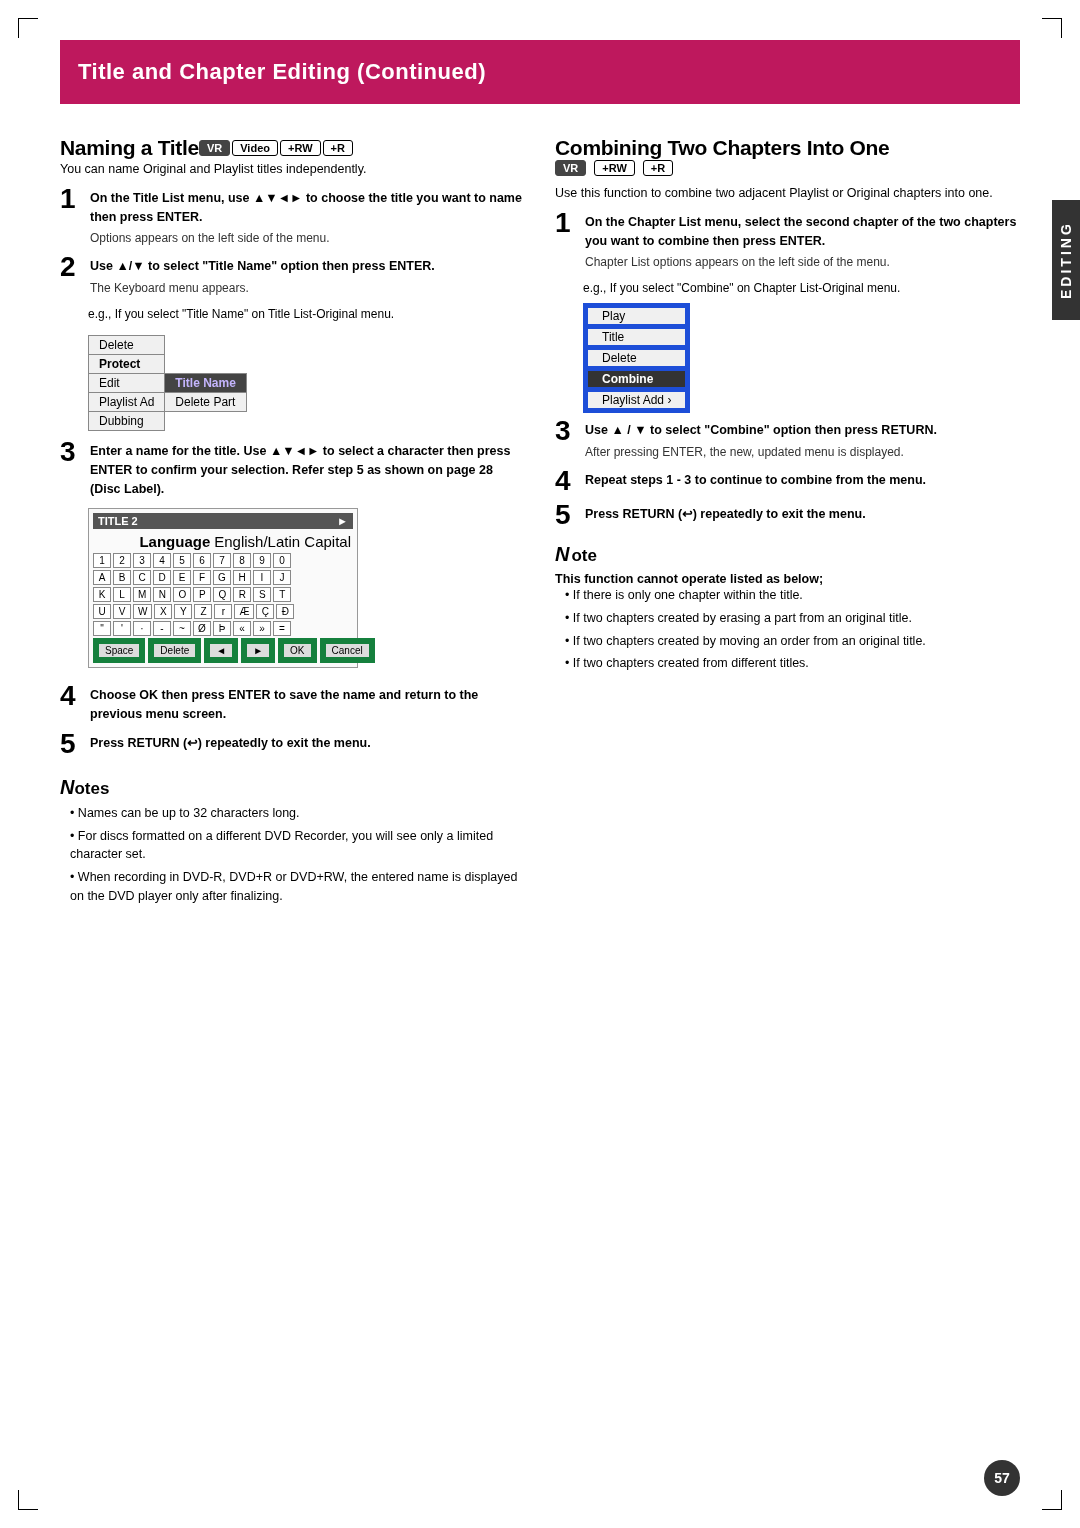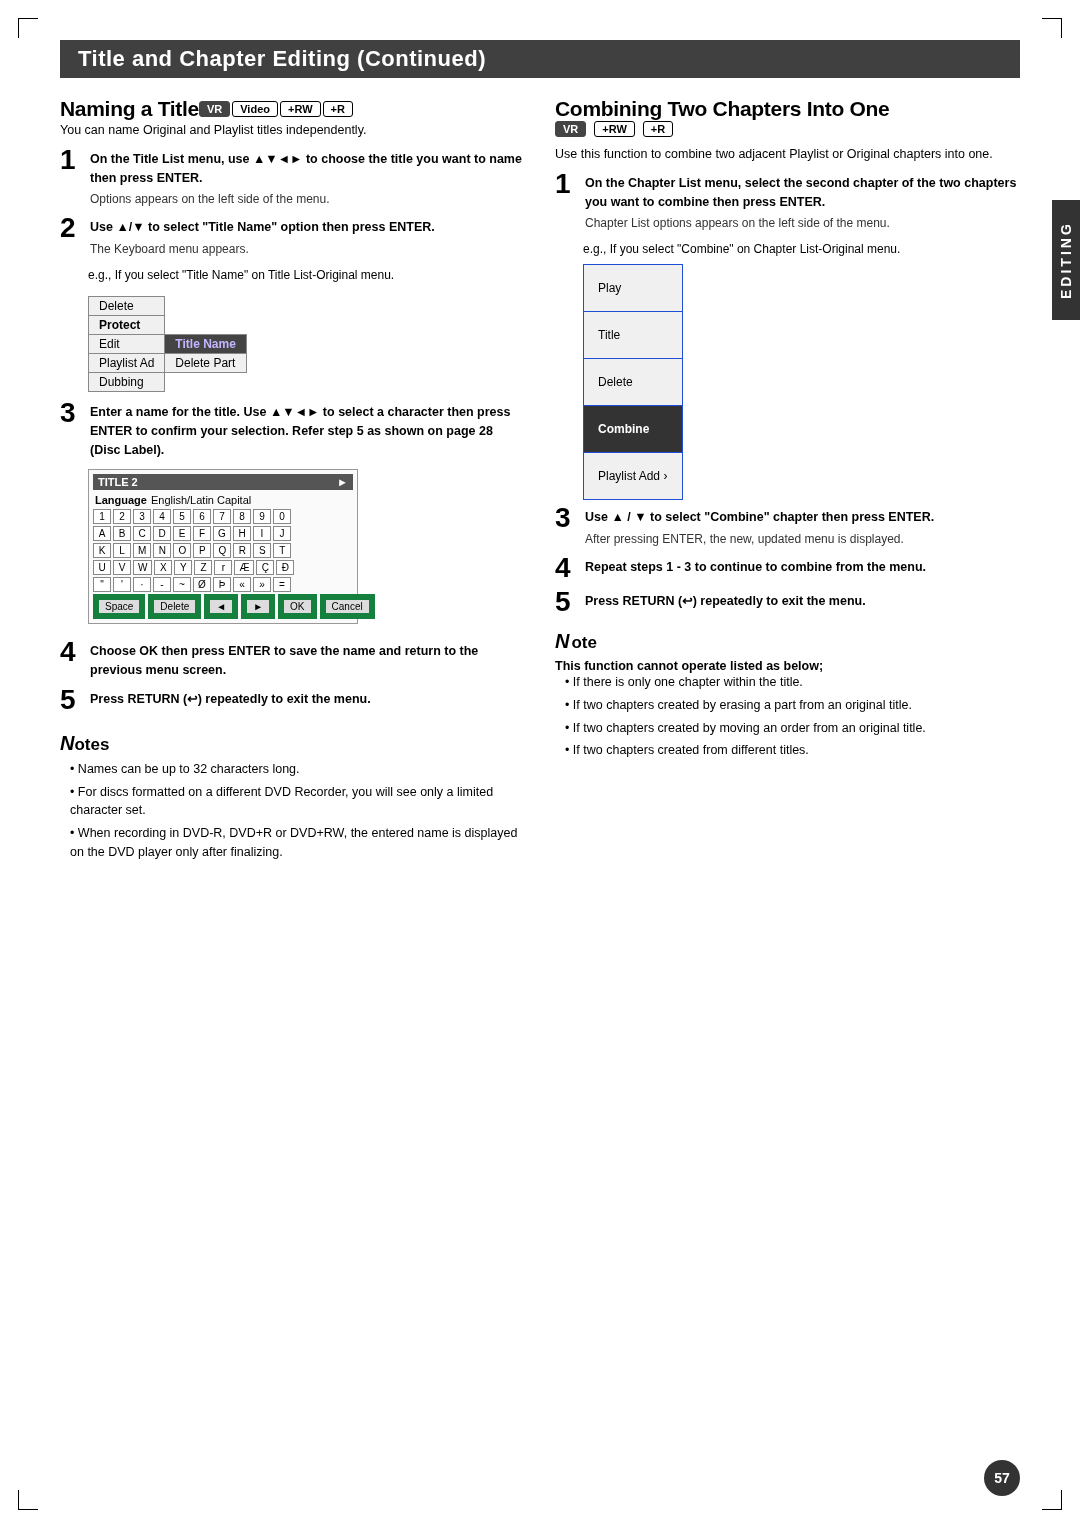--- a/index.html
+++ b/index.html
@@ -21,26 +21,26 @@
     }
     
     .corner { position: absolute; width: 20px; height: 20px; border-color: #000; border-style: solid; }
     .corner.tl { top: 18px; left: 18px; border-width: 1px 0 0 1px; }
     .corner.tr { top: 18px; right: 18px; border-width: 1px 1px 0 0; }
     .corner.bl { bottom: 18px; left: 18px; border-width: 0 0 1px 1px; }
     .corner.br { bottom: 18px; right: 18px; border-width: 0 1px 1px 0; }
 
     
     .page-header {
-      background: #404040;
+      background: #be185d;
       color: #fff;
-      padding: 6px 18px;
+      padding: 19px 18px;
       font-size: 22px;
       font-weight: bold;
-      margin-bottom: 19px;
+      margin-bottom: 32px;
       letter-spacing: 0.5px;
     }
 
     
     .two-col {
       display: flex;
       gap: 30px;
     }
     .col-left { flex: 1; }
     .col-right { flex: 1; }
@@ -131,21 +131,22 @@
       padding: 2px 5px;
       font-size: 11px;
       font-weight: bold;
       margin-bottom: 3px;
     }
     .kb-lang-row {
       display: flex;
       gap: 4px;
       padding: 1px 2px;
       margin-bottom: 2px;
-      font-size: 11px;
+      font-size: 15px;
+      justify-content: flex-end;
     }
     .kb-lang-label { font-weight: bold; }
     .kb-row {
       display: flex;
       gap: 2px;
       margin-bottom: 2px;
     }
     .kb-key {
       border: 1px solid #888;
       background: #fff;
@@ -169,22 +170,22 @@
     
     .right-menu-diagram {
       margin: 8px 0 8px 28px;
     }
     .right-menu-table {
       border-collapse: collapse;
       font-size: 12px;
       min-width: 100px;
     }
     .right-menu-table td {
-      border: 1px solid #1d4ed8;
-      padding: 16px 14px;
+      border: 5px solid #1d4ed8;
+      padding: 1px 14px;
       background: #f0f0f0;
     }
     .right-menu-table td.highlight {
       background: #333;
       color: #fff;
       font-weight: bold;
     }
     .right-menu-table td.has-arrow::after {
       content: " ›";
     }
@@ -504,21 +505,21 @@
           <tr>
             <td class="has-arrow">Playlist Add</td>
           </tr>
         </tbody>
           </table>
       </div>
 
       <div class="step">
         <div class="step-num">3</div>
         <div class="step-content">
-          <strong>Use ▲ / ▼ to select "Combine" chapter then press ENTER.</strong>
+          <strong>Use ▲ / ▼ to select "Combine" option then press RETURN.</strong>
           <div class="sub-text">After pressing ENTER, the new, updated menu is displayed.</div>
         </div>
       </div>
 
       <div class="step">
         <div class="step-num">4</div>
         <div class="step-content">
           <strong>Repeat steps 1 - 3 to continue to combine from the menu.</strong>
         </div>
       </div>

